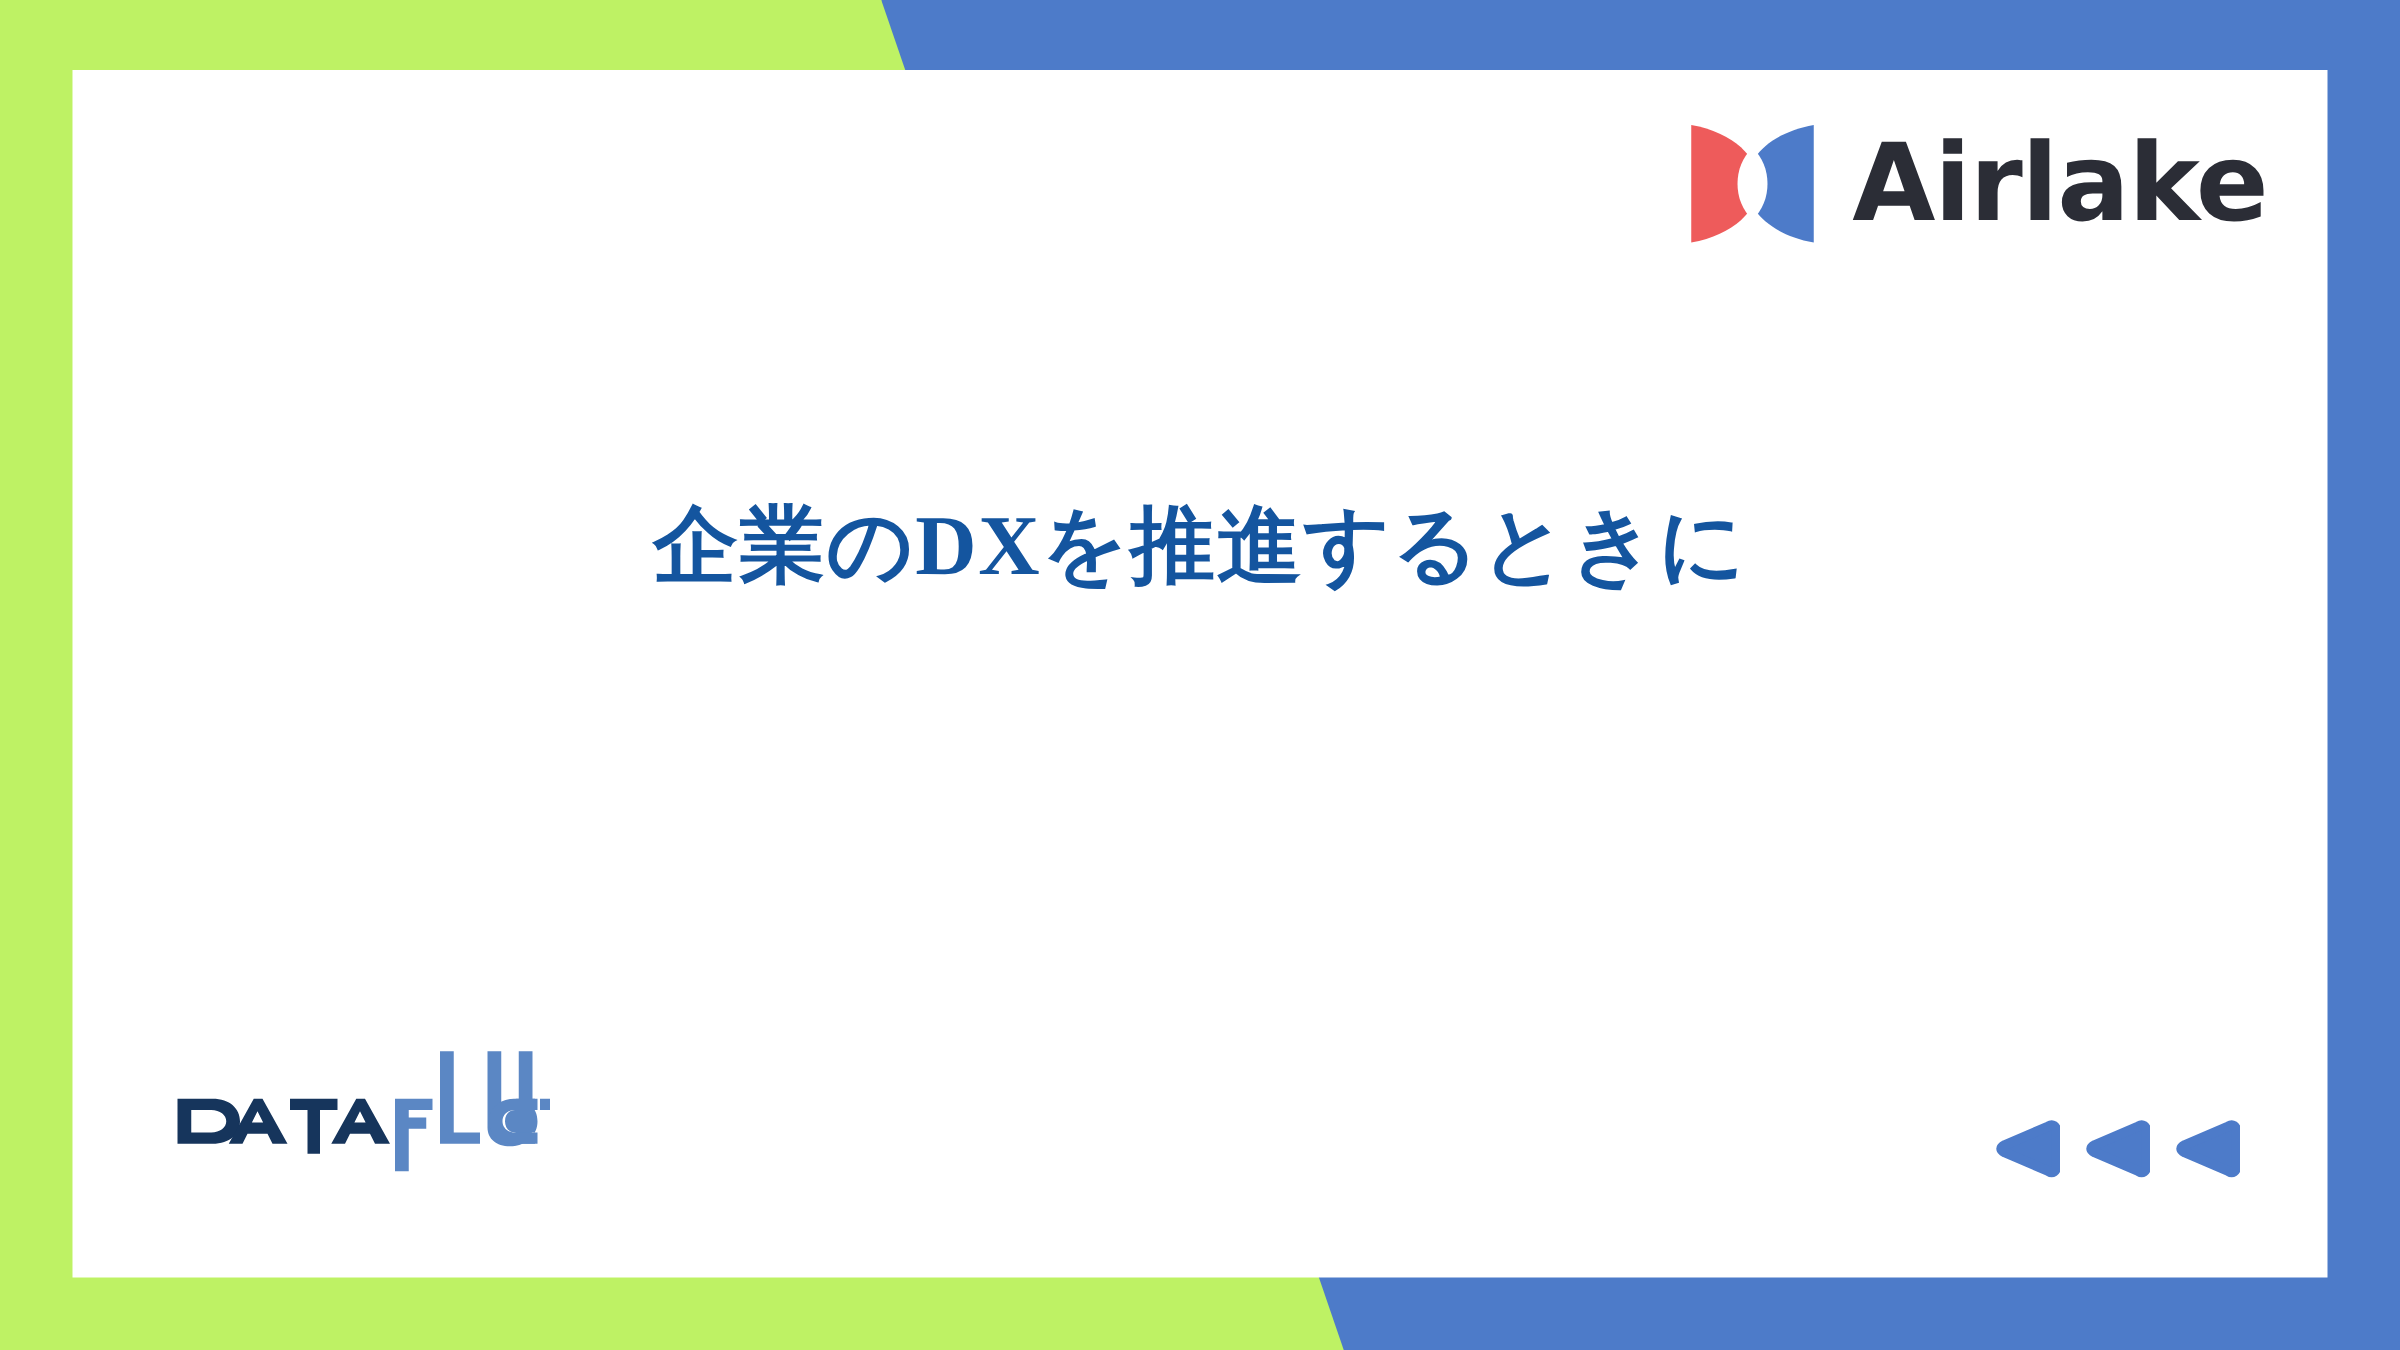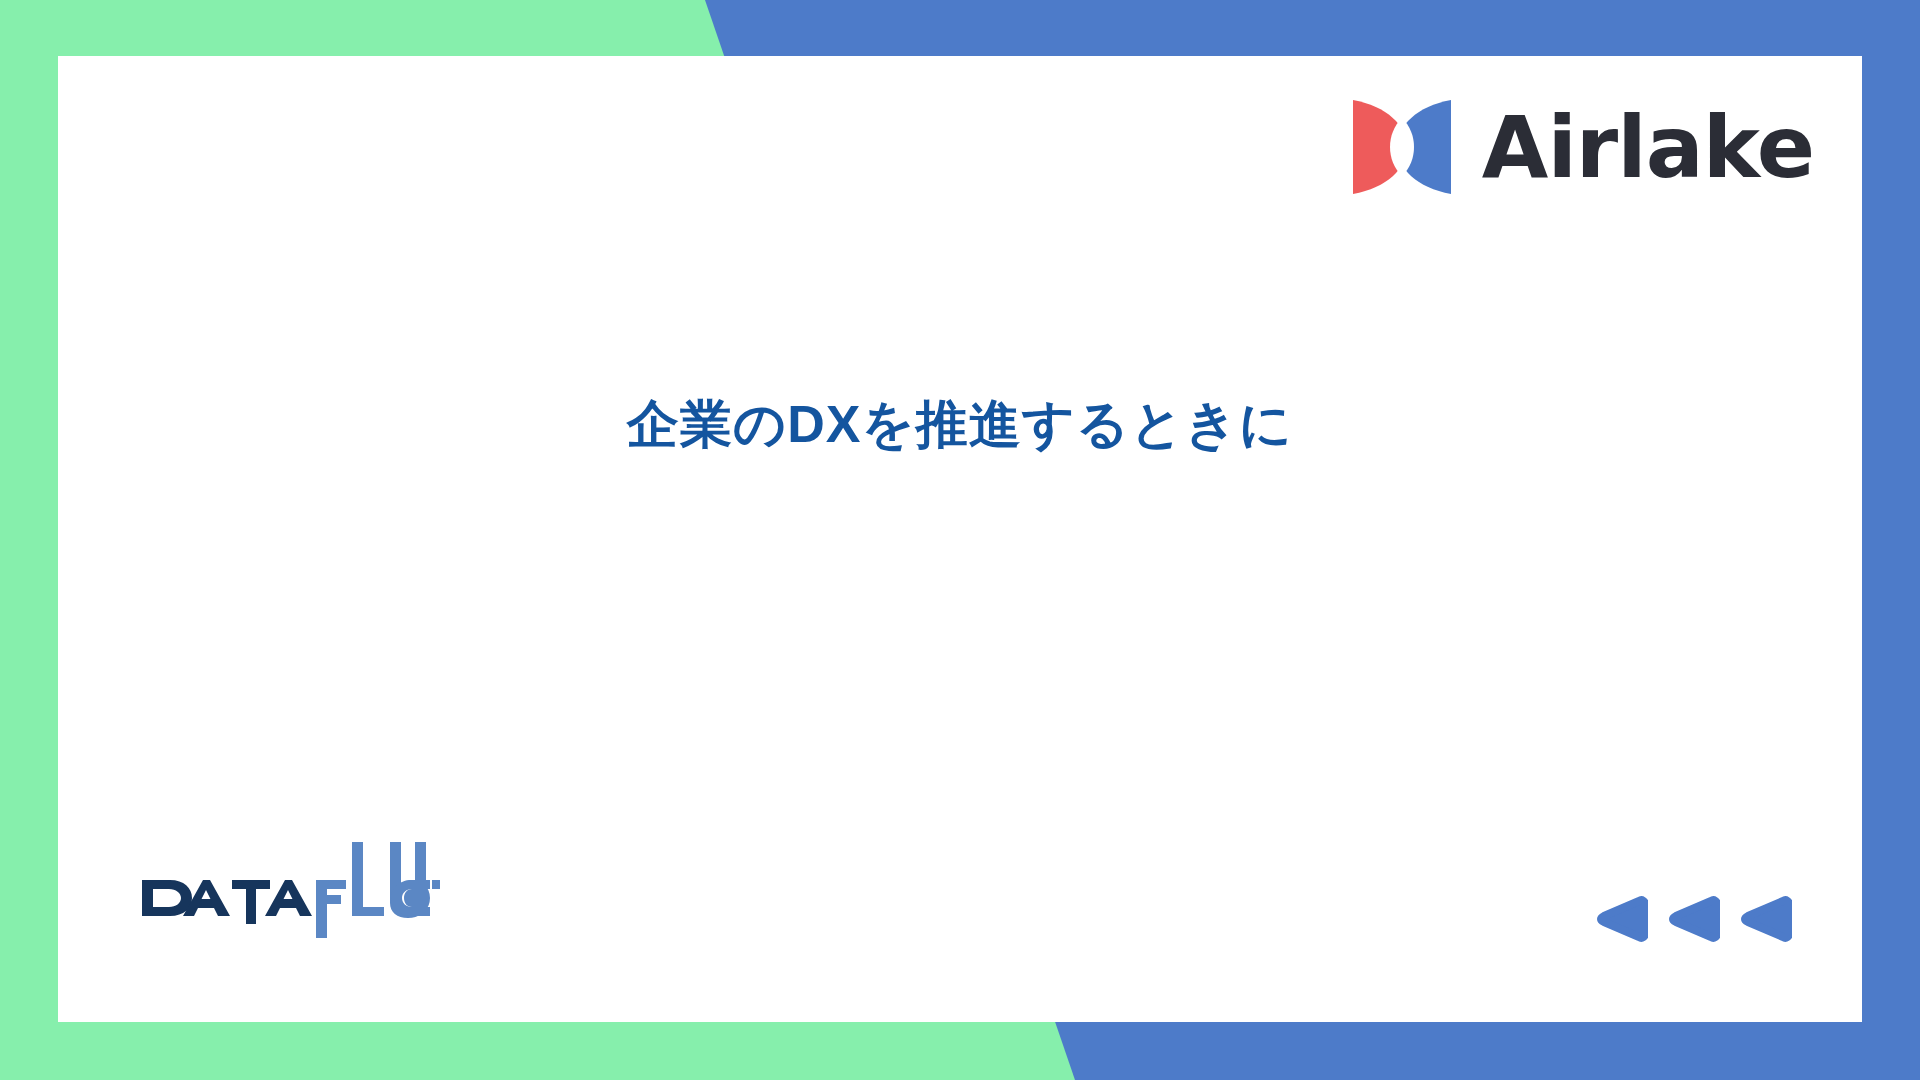--- a/index.html
+++ b/index.html
@@ -9,21 +9,21 @@
     width: 1920px;
     height: 1080px;
     overflow: hidden;
     font-family: "Liberation Sans", "DejaVu Sans", sans-serif;
   }
 
   #slide {
     position: relative;
     width: 1920px;
     height: 1080px;
-    background: #86efac;  
+    background: #bef264;  
     overflow: hidden;
   }
 
   
   #bg-blue {
     position: absolute;
     inset: 0;
     background: #4d7bc9;
     clip-path: polygon(705px 0px, 1920px 0px, 1920px 1080px, 1075px 1080px);
   }
@@ -60,23 +60,23 @@
   
   #title-block {
     position: absolute;
     left: 0;
     right: 0;
     top: 332px;
     text-align: center;
     color: #14559f;
   }
   .title-line {
-    font-family: Liberation Sans, sans-serif;
+    font-family: Liberation Serif, serif;
     font-weight: bold;
-    font-size: 52px;
+    font-size: 68px;
     line-height: 1.42;
     letter-spacing: 0.02em;
     white-space: nowrap;
   }
 
   
   #datafluct-logo {
     position: absolute;
     left: 82px;
     bottom: 78px;

